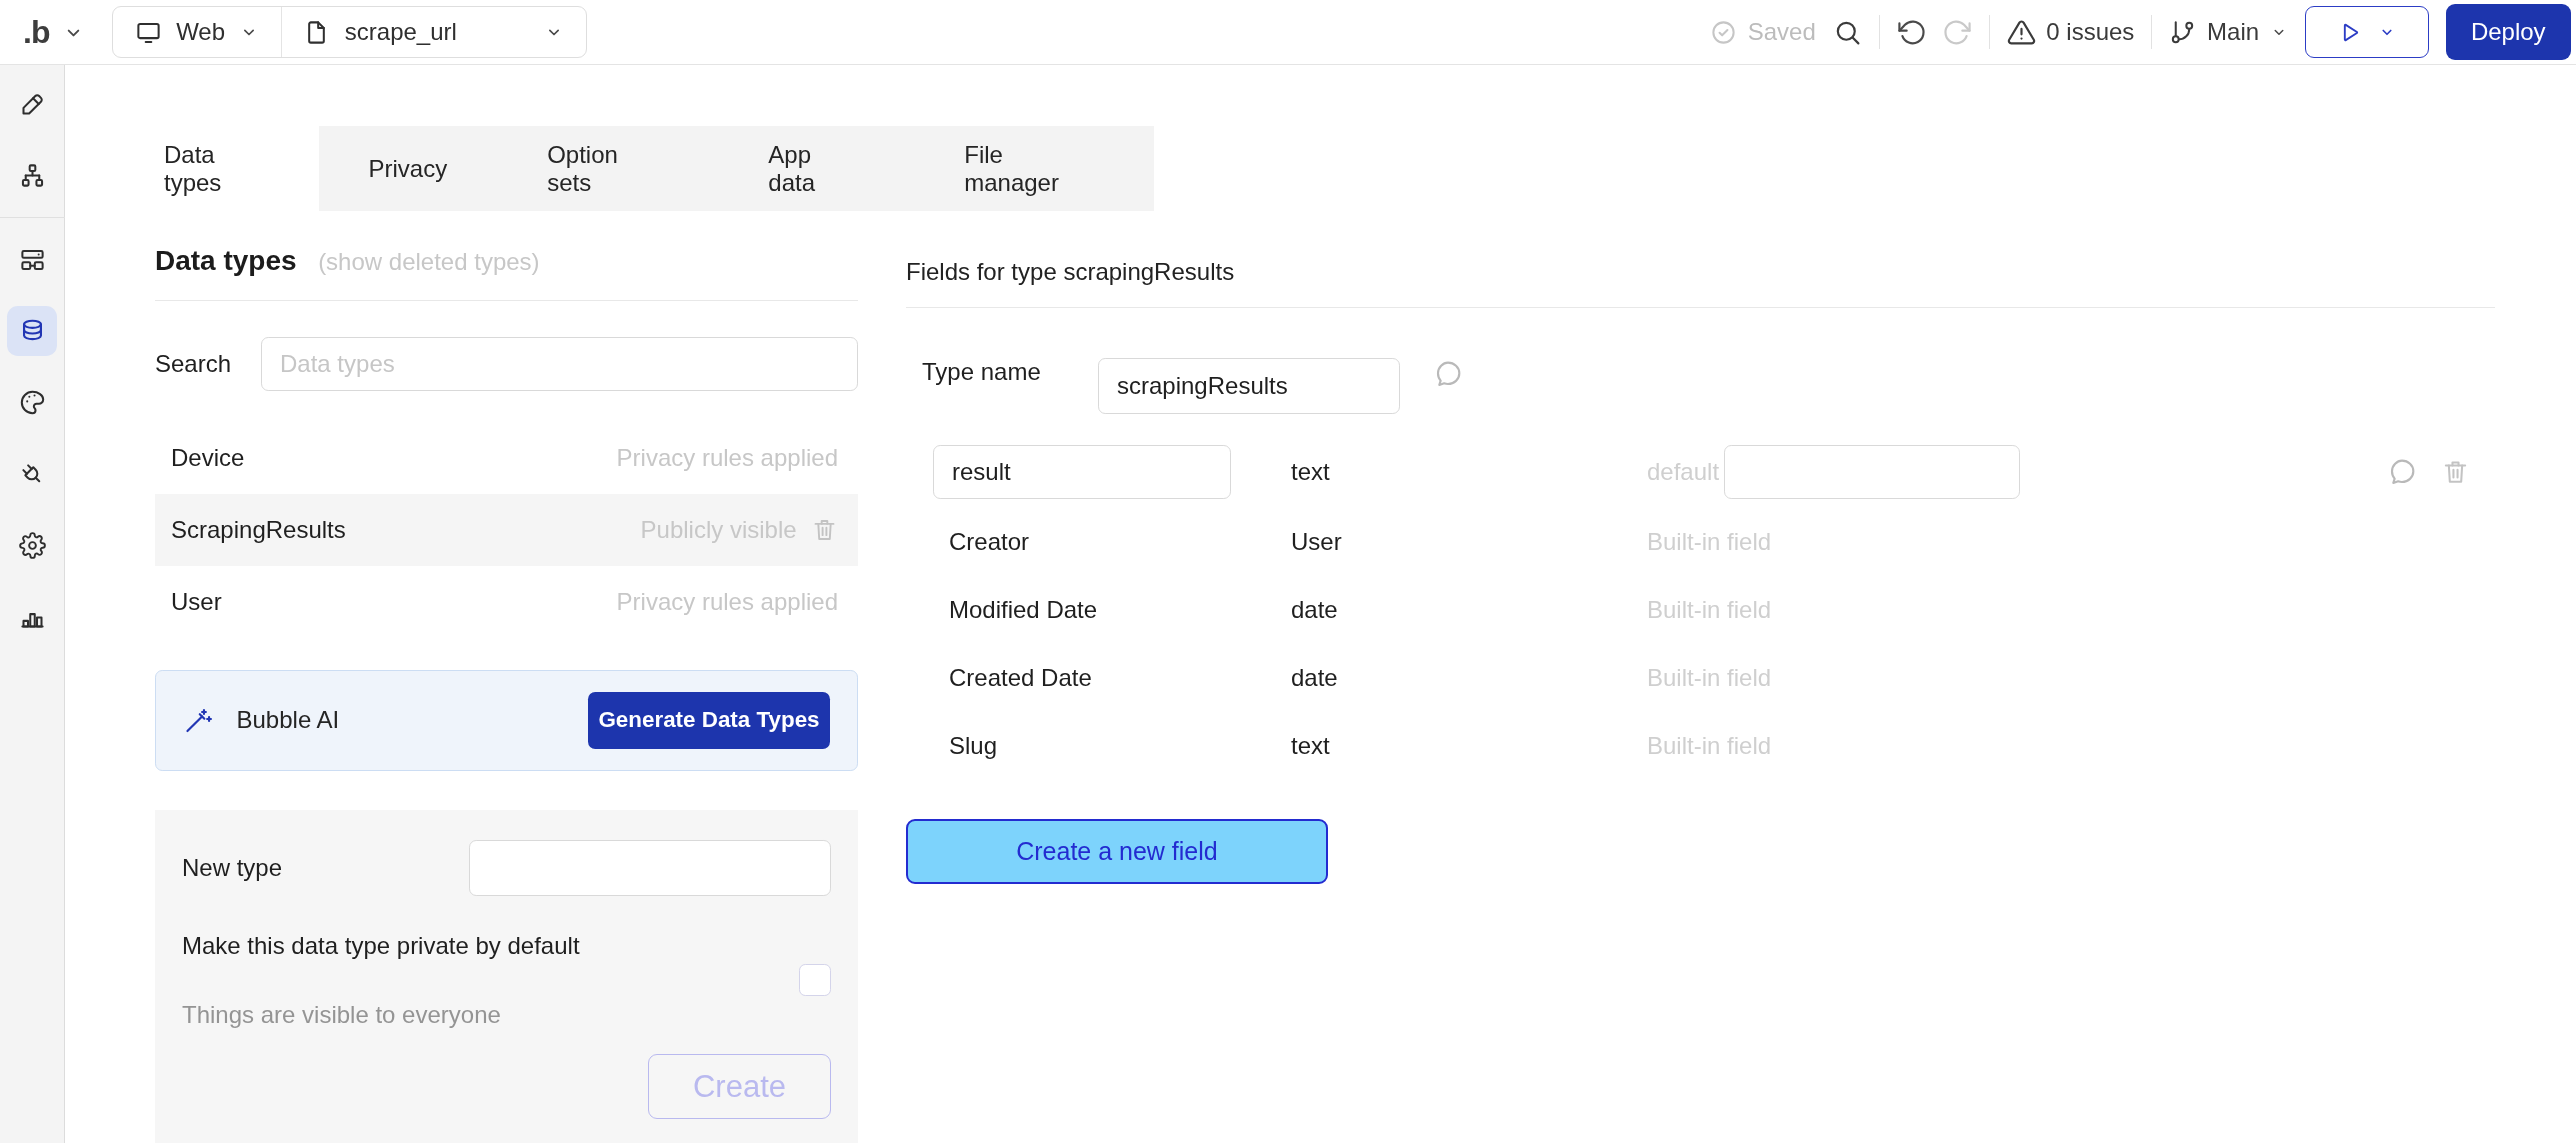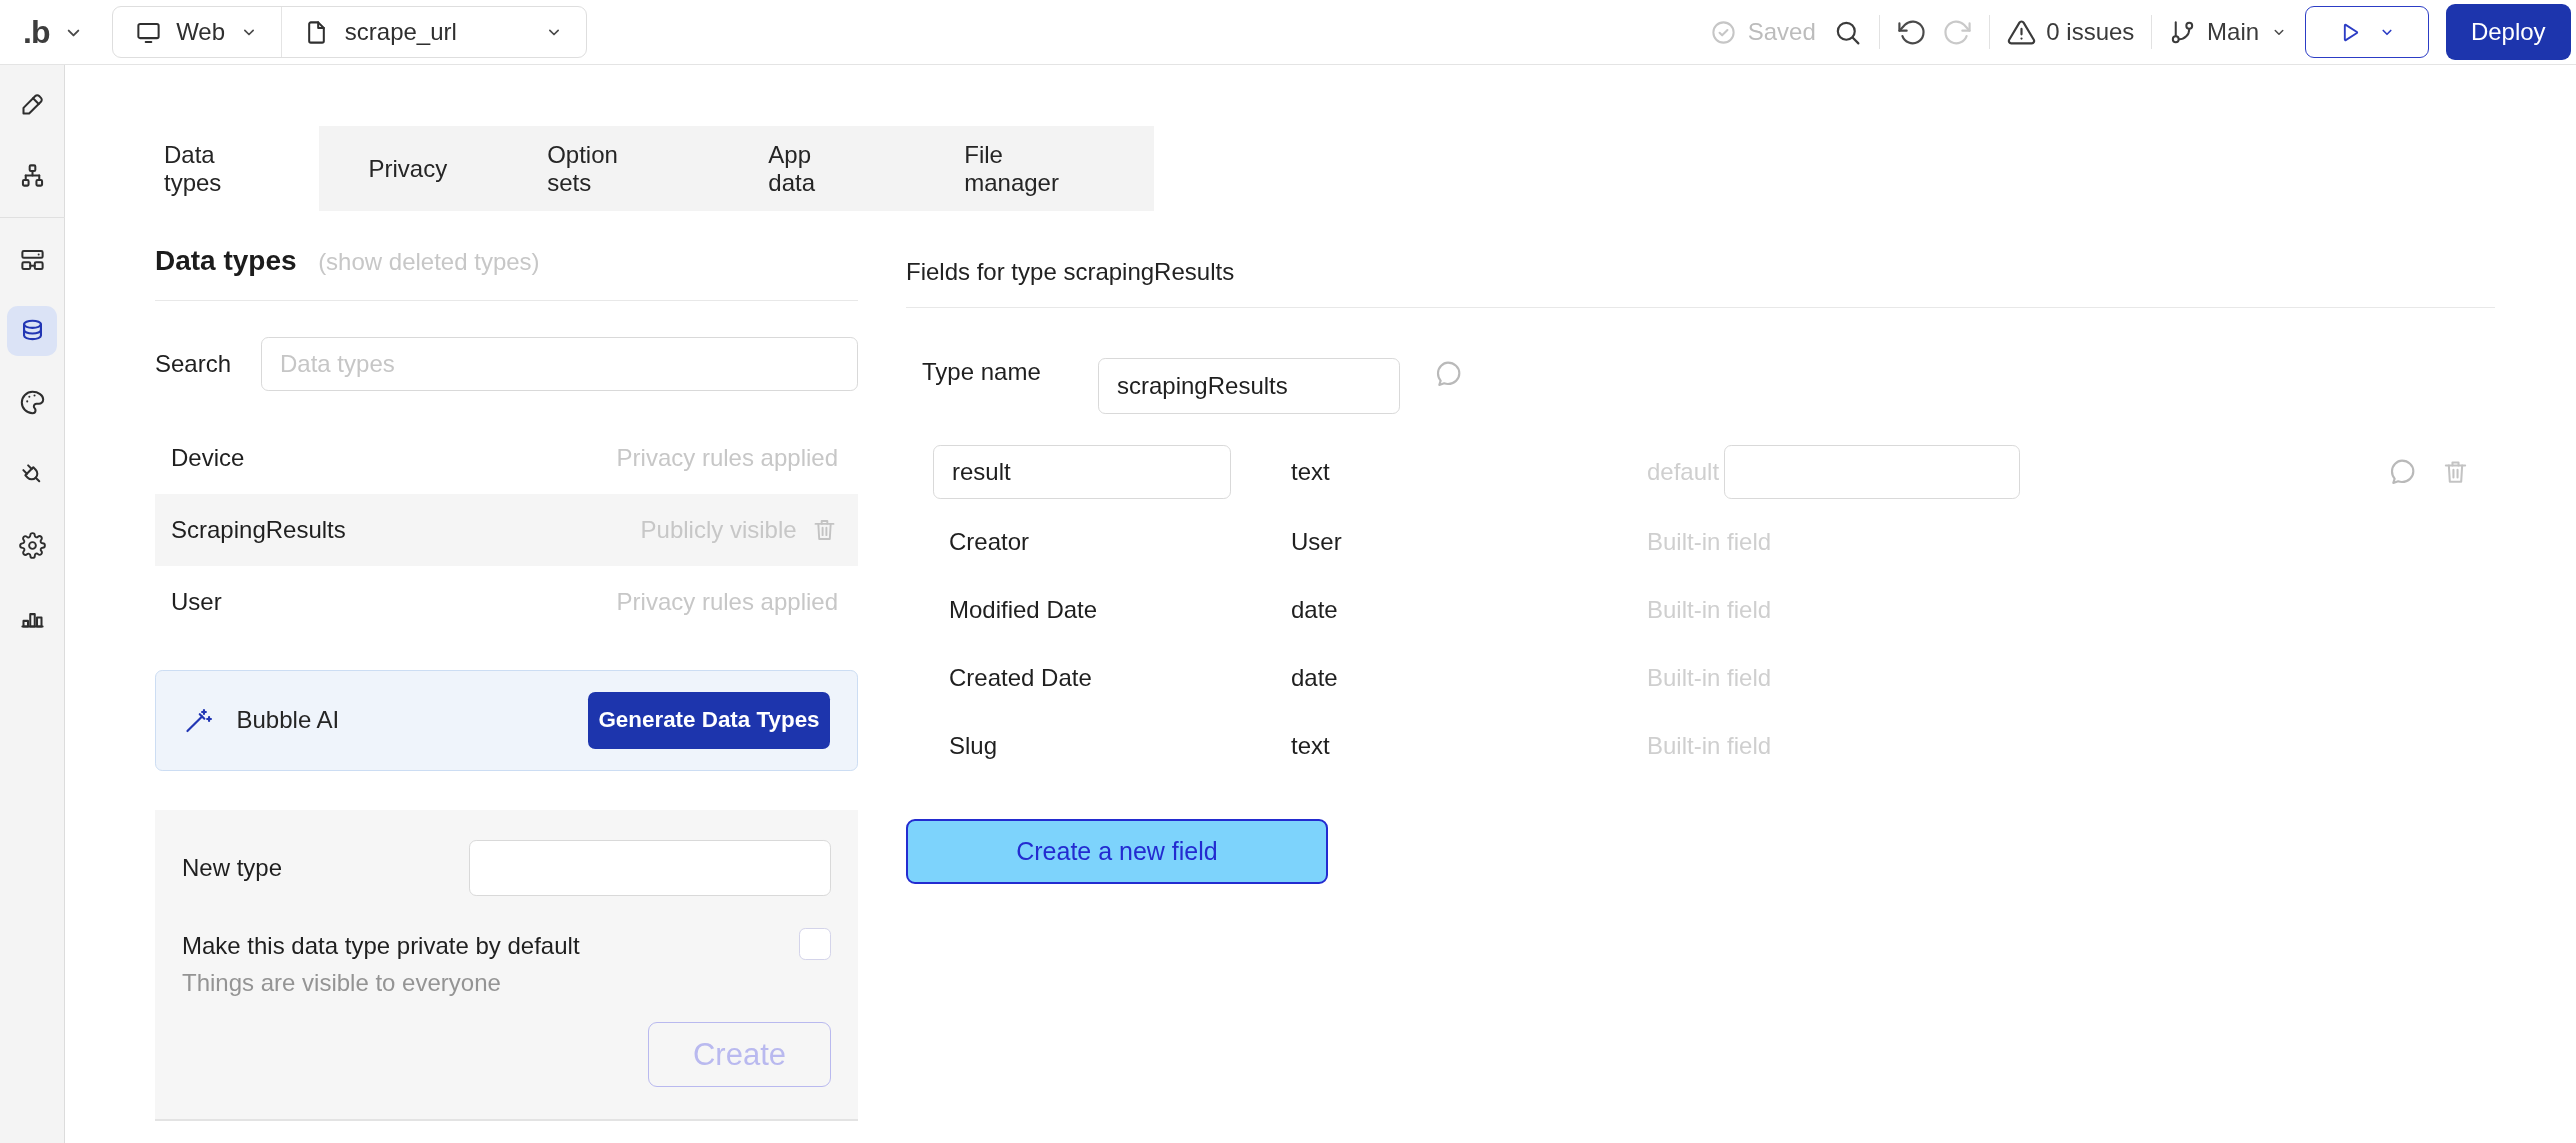--- a/index.html
+++ b/index.html
@@ -73,21 +73,21 @@
             border-radius:7.2px; display:flex; align-items:center; padding:0 27px; }
   .ai-wand { color:#2236b4; display:flex; }
   .ai-label { margin-left:23px; font-size:24px; color:#252525; }
   .ai-btn { margin-left:auto; width:242px; height:57px; background:#1d35ad; color:#fff;
             border:none; border-radius:7.2px; font-size:22.4px; font-weight:700; font-family:inherit; cursor:pointer; }
 
   .newtype-box { margin-top:39px; background:#f6f6f6; padding:30.5px 27px 32px; border-bottom:2.7px solid #e3e3e3; }
   .nt-row1 { display:flex; align-items:center; }
   .nt-label { flex:1; font-size:24px; color:#1f1f1f; }
   .nt-input { width:362px; height:56px; }
-  .nt-private { display:flex; align-items:flex-start; margin-top:32px; }
+  .nt-private { display:flex; align-items:flex-start; margin-top:32px;flex-direction:column; }
   .nt-private-label { font-size:24px; color:#1f1f1f; line-height:36px; }
   .checkbox { margin-left:auto; width:32px; height:32px; background:#fff; border:0.9px solid #d4d4ea;
               border-radius:6.3px; cursor:pointer; flex:none; }
   .nt-hint { margin-top:5.4px; font-size:24px; color:#949494; }
   .create-btn { display:block; margin:25px 0 0 auto; width:183px; height:65px; background:transparent;
                 border:1.8px solid #b9b9ef; border-radius:9px; color:#b9b9ef; font-size:31px;
                 font-family:inherit; cursor:default; }
 
   
   .right-panel { width:1589px; margin-left:48px; }

